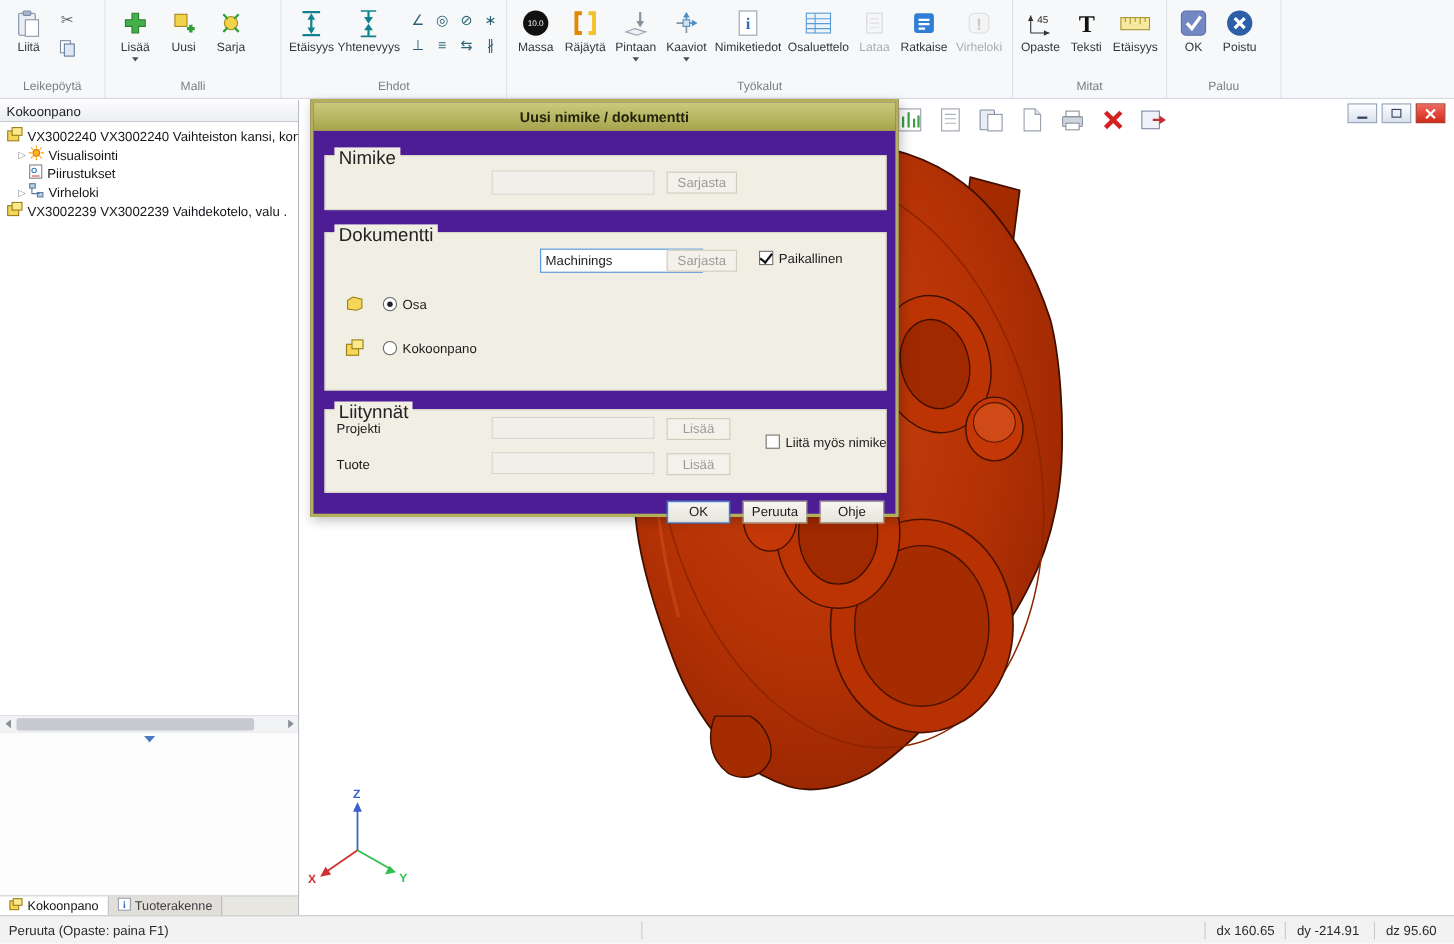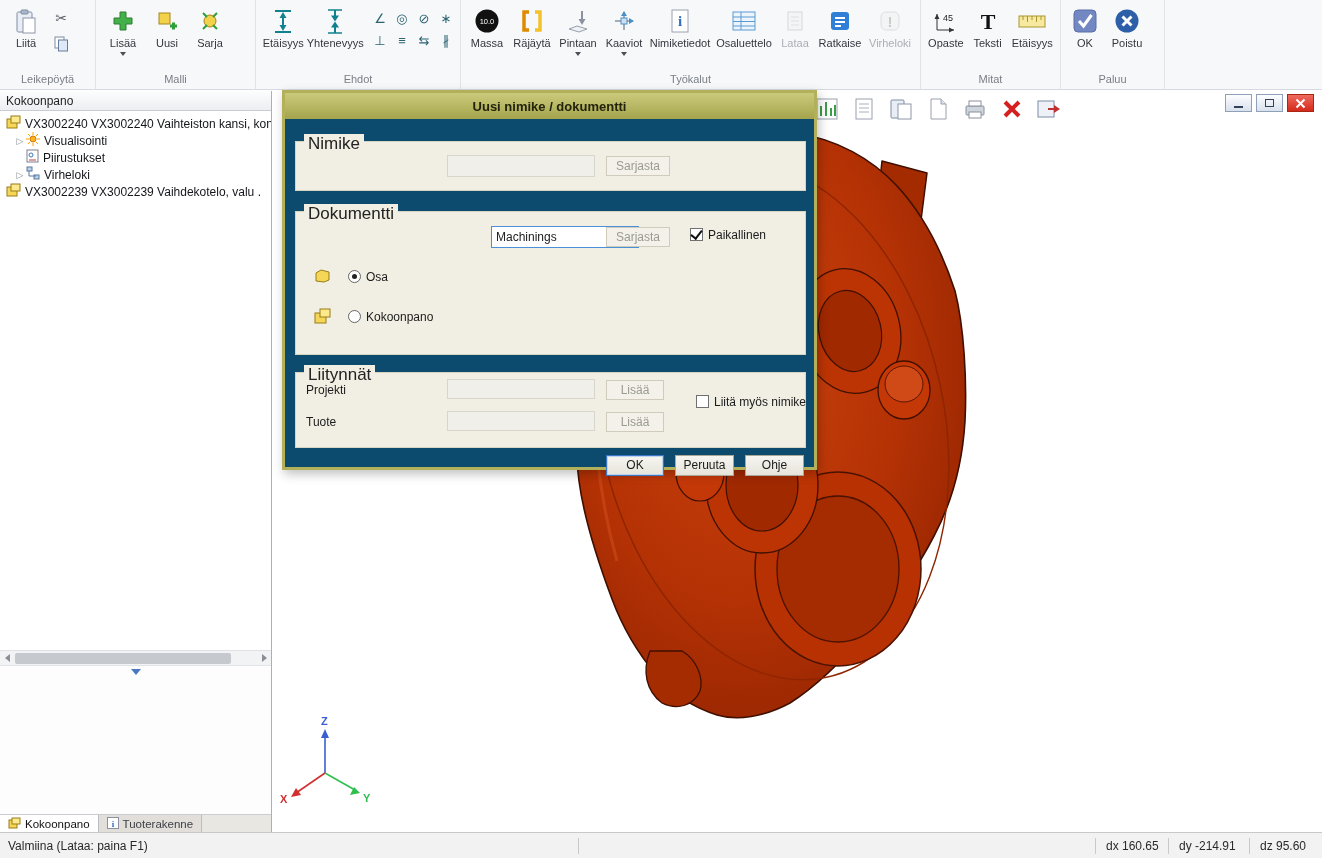--- a/index.html
+++ b/index.html
@@ -60,21 +60,21 @@
   .vticon { width:30px; height:28px; display:flex; align-items:center; justify-content:center; border-radius:2px; }
   .wcontrols { position:absolute; right:8px; top:3px; display:flex; gap:4px; }
   .wbtn { width:27px; height:18px; border:1px solid #8fa0b8; background:linear-gradient(#fdfeff,#d8e1ed);
     display:flex; align-items:center; justify-content:center; }
   .wbtn.close { background:linear-gradient(#ef6a5e,#d42a1c); border-color:#a52714; }
   .glyph-min { width:9px; height:2px; background:#33405a; margin-top:8px; }
   .glyph-max { width:9px; height:8px; border:1.5px solid #33405a; }
 
   
   .dialog { position:absolute; left:282px; top:90px; width:535px; height:380px;
-    background:#0c4a6e; border:3px solid #b2b15a; box-shadow:2px 4px 10px rgba(0,0,0,.25); z-index:10; }
+    background:#4c1d95; border:3px solid #b2b15a; box-shadow:2px 4px 10px rgba(0,0,0,.25); z-index:10; }
   .dtitle { height:26px; background:linear-gradient(#cbca7c,#a5a44c); display:flex; align-items:center;
     justify-content:center; font-size:13px; font-weight:bold; color:#23230c; }
   .dbody { position:relative; width:100%; height:348px; }
   .dgroup { position:absolute; border:1px solid #d8d4c2; background:#f1eee3; }
   .glabel { position:absolute; top:-8px; left:8px; background:#f1eee3; padding:0 4px; font-size:17px; color:#222; }
   .dinput { position:absolute; height:22px; border:1px solid #d8d6cc; background:#f0efea;
     font-family:"Liberation Sans",sans-serif; font-size:12px; padding:0 4px; color:#222; }
   .dinput.active { background:#fff; border:1px solid #4a90d9; }
   .dbtn { position:absolute; height:20px; border:1px solid #cfccbc; background:#f3f1e9; color:#9b9b92;
     font-size:12px; text-align:center; line-height:18px; }
@@ -631,21 +631,21 @@
     <div class="dlgbtn" style="left:390px; top:336px; width:59px">
       <span>Peruuta</span>
     </div>
     <div class="dlgbtn" style="left:460px; top:336px; width:59px">
       <span>Ohje</span>
     </div>
   </div>
 </div>
 
 <div class="statusbar">
-  <span class="sb-msg">Valmiina (Lataa: paina F1)</span>
+  <span class="sb-msg">Peruuta (Opaste: paina F1)</span>
   <span class="sb-sep" style="margin-left:430px"></span>
   <span style="margin-left:auto"></span>
   <span class="sb-sep"></span>
   <span class="sb-coord">dx 160.65</span>
   <span class="sb-sep"></span>
   <span class="sb-coord" style="width:80px">dy -214.91</span>
   <span class="sb-sep"></span>
   <span class="sb-coord">dz 95.60</span>
 </div>
 

